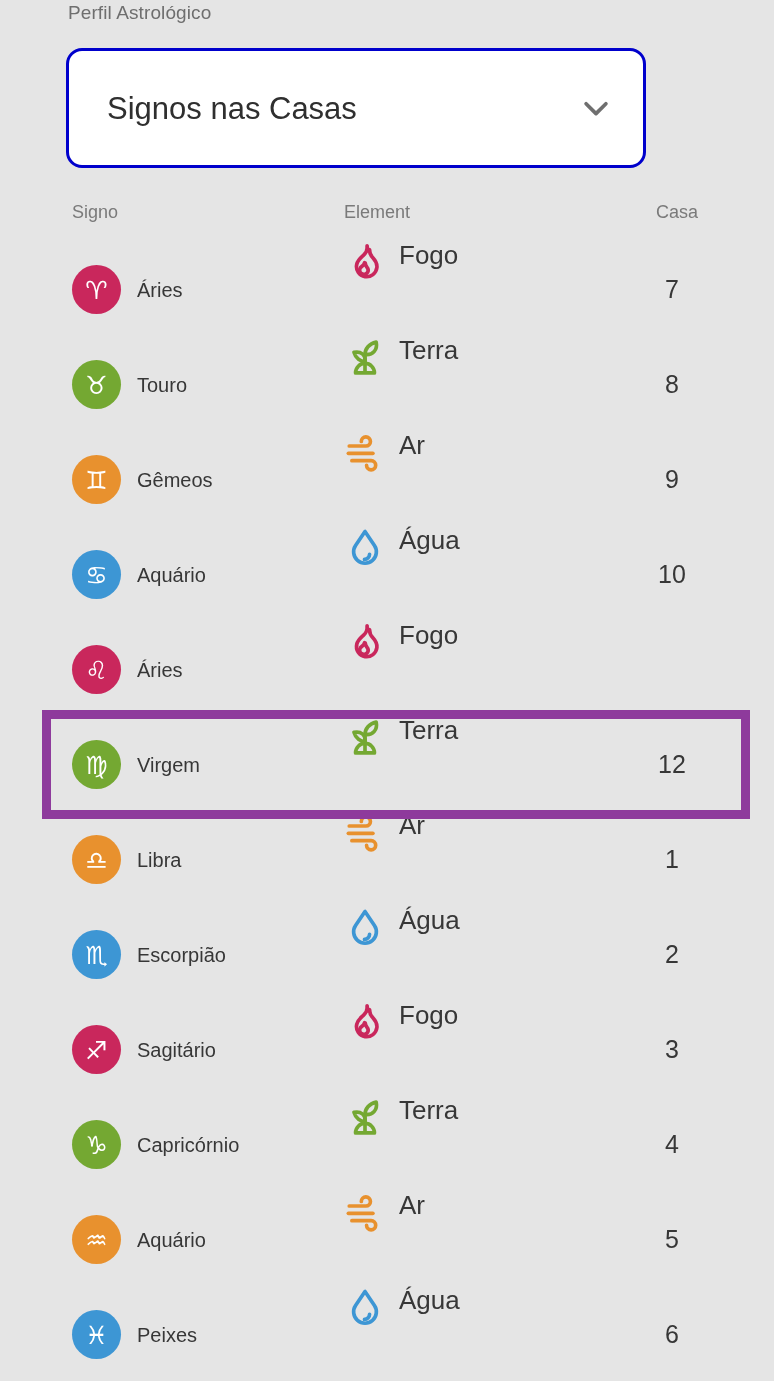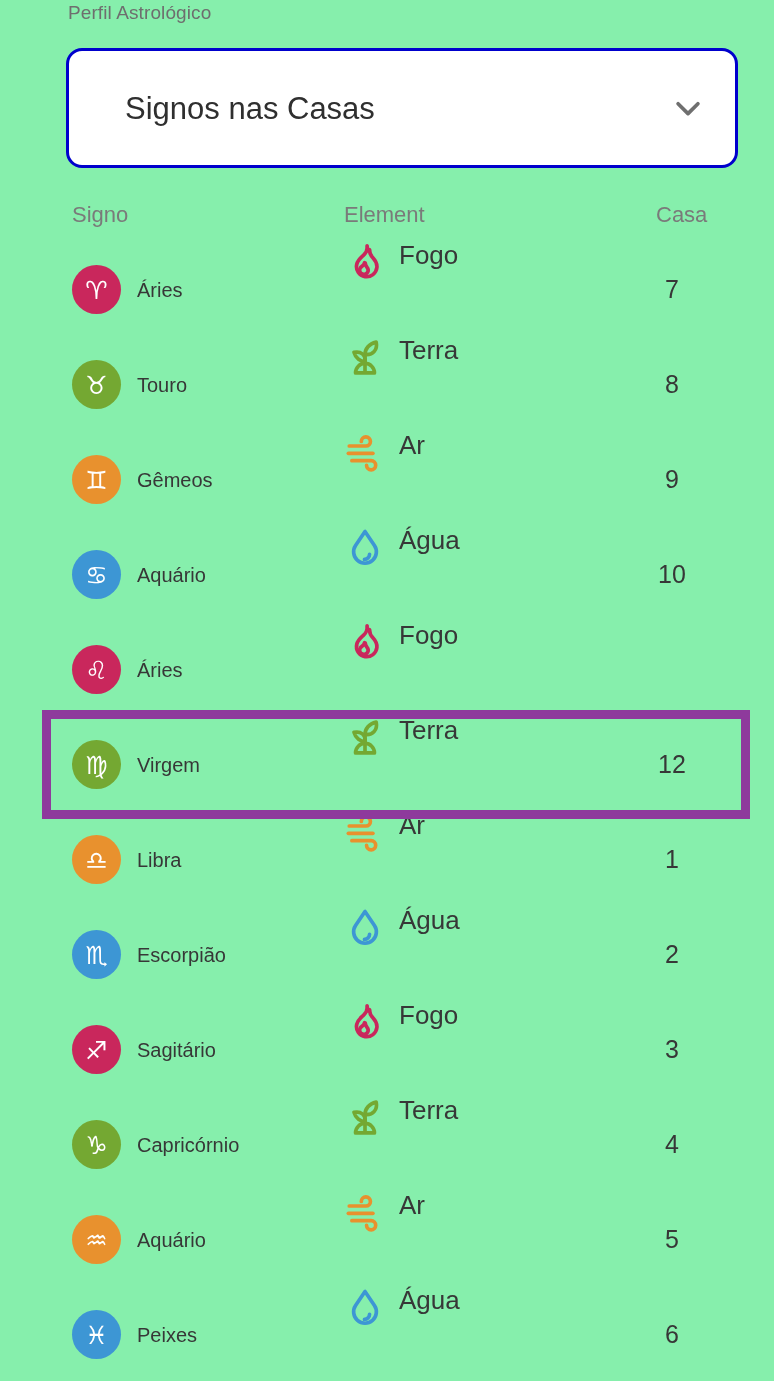--- a/index.html
+++ b/index.html
@@ -7,47 +7,47 @@
     width: 774px;
     height: 1381px;
     background: #ffffff;
     font-family: "Liberation Sans", sans-serif;
     overflow: hidden;
   }
   .page {
     position: relative;
     width: 774px;
     height: 1381px;
-    background: #86efac;
+    background: #e5e5e5;
   }
 
   
   .field-label {
     position: absolute;
     left: 68px;
     top: 2px;
     font-size: 19px;
     color: #6e6e6e;
     letter-spacing: 0.1px;
     white-space: nowrap;
   }
 
   
   .select-box {
     position: absolute;
     left: 66px;
     top: 48px;
-    width: 672px;
+    width: 580px;
     height: 120px;
     border: 3px solid #0000cc;
     border-radius: 16px;
     background: #ffffff;
     display: flex;
     align-items: center;
-    padding: 0 30px 0 56px;
+    padding: 0 30px 0 38px;
   }
   .select-value {
     flex: 1 1 auto;
     font-size: 31px;
     color: #2f2f2f;
     line-height: 1;
     white-space: nowrap;
   }
   .chevron {
     flex: 0 0 auto;
@@ -62,21 +62,21 @@
     left: 0;
     top: 196px;
     width: 774px;
   }
   .thead {
     position: relative;
     height: 46px;
   }
   .th {
     position: absolute;
-    font-size: 22px;
+    font-size: 18px;
     color: #7a7a7a;
     top: 6px;
     white-space: nowrap;
   }
   .th-signo   { left: 72px; }
   .th-element { left: 344px; }
   .th-casa    { left: 656px; }
 
   .rows {
     position: relative;

